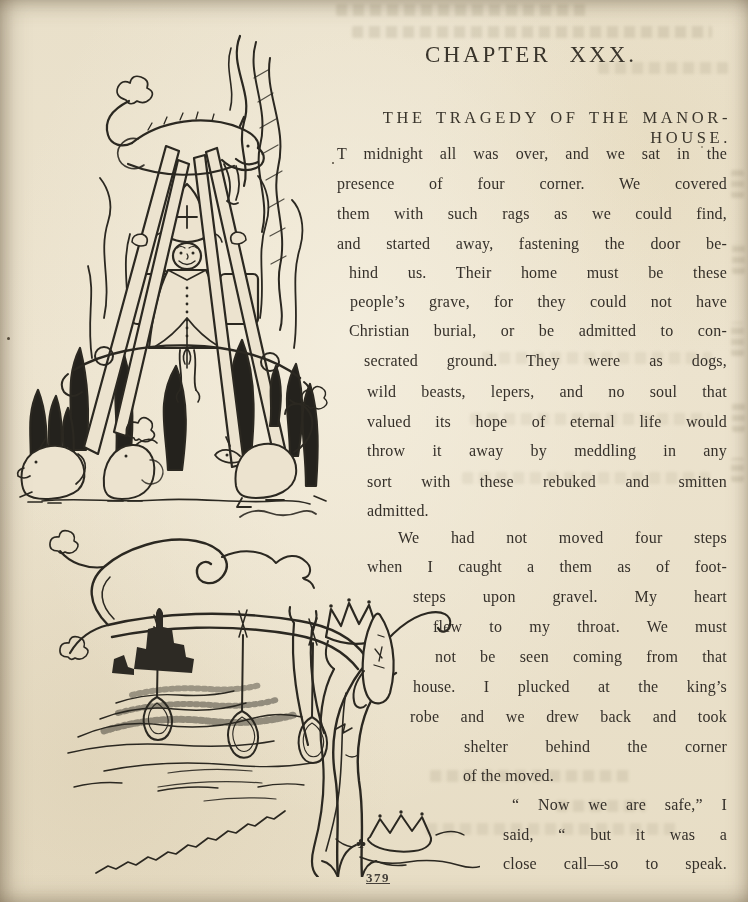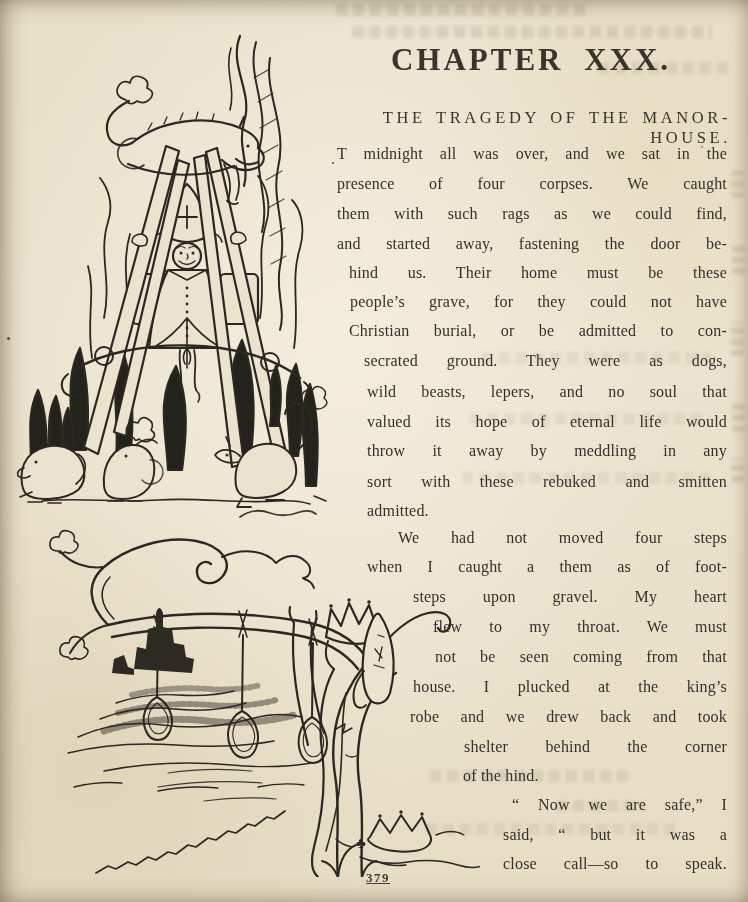--- a/index.html
+++ b/index.html
@@ -15,21 +15,21 @@
   }
   .page::before{
     content:"";position:absolute;inset:0;z-index:6;pointer-events:none;
     box-shadow:
       inset 16px 0 26px -14px rgba(92,76,52,.55),
       inset -12px 0 22px -14px rgba(92,76,52,.40),
       inset 0 14px 24px -14px rgba(92,76,52,.45),
       inset 0 -14px 24px -14px rgba(92,76,52,.38);
   }
   .heading{position:absolute;left:335px;width:392px;top:42px;text-align:center;
-    font-size:31px;letter-spacing:3px;word-spacing:10px;color:#3a352c;z-index:3;font-weight:bold;}
+    font-size:23px;letter-spacing:3px;word-spacing:10px;color:#3a352c;z-index:3;}
   .subheading{position:absolute;left:331px;width:400px;top:91px;text-align:right;
     font-size:16.5px;letter-spacing:3.6px;word-spacing:3px;color:#3a352c;z-index:3;margin-top:17px;}
   .ln{position:absolute;height:27px;font-size:16px;line-height:26px;color:#35302a;
     text-align:justify;text-align-last:justify;letter-spacing:.2px;z-index:3;}
   .ln.last{text-align-last:left;}
   .pagenum{position:absolute;left:366px;top:870px;font-size:13px;font-weight:700;
     letter-spacing:1.5px;color:#45403a;z-index:3;text-decoration:underline;}
   .ghost{position:absolute;height:12px;border-radius:2px;filter:blur(1.6px);opacity:.5;z-index:1;
     background:repeating-linear-gradient(90deg, rgba(139,128,99,.38) 0 11px, rgba(139,128,99,.05) 11px 17px);}
   .ghost.v{background:repeating-linear-gradient(0deg, rgba(139,128,99,.42) 0 6px, rgba(139,128,99,.06) 6px 11px);}
@@ -230,42 +230,42 @@
       <path d="M352,352 q22,9 48,5 q26,-4 50,3 q16,5 26,0" stroke-width="1.6"></path>
       <path d="M344,342 q-10,-2 -16,-8 M428,330 q16,-7 28,0 M368,356 q14,6 30,4" stroke-width="1.4"></path>
     </g>
   </svg>
 
   <div class="heading">CHAPTER XXX.</div>
   <div class="subheading">THE TRAGEDY OF THE MANOR-HOUSE.</div>
 
   <div>
     <div class="ln" style="top:141px;left:337px;width:390px">T midnight all was over, and we sat in the</div>
-    <div class="ln" style="top:171px;left:337px;width:390px">presence of four corpses.  We caught</div>
+    <div class="ln" style="top:171px;left:337px;width:390px">presence of four corner.  We covered</div>
     <div class="ln" style="top:201px;left:337px;width:390px">them with such rags as we could find,</div>
     <div class="ln" style="top:231px;left:337px;width:390px">and started away, fastening the door be-</div>
     <div class="ln" style="top:260px;left:349px;width:378px">hind us.  Their home must be these</div>
     <div class="ln" style="top:289px;left:350px;width:377px">people’s grave, for they could not have</div>
     <div class="ln" style="top:318px;left:349px;width:378px">Christian burial, or be admitted to con-</div>
     <div class="ln" style="top:348px;left:364px;width:363px">secrated ground.  They were as dogs,</div>
     <div class="ln" style="top:379px;left:367px;width:360px">wild beasts, lepers, and no soul that</div>
     <div class="ln" style="top:409px;left:367px;width:360px">valued its hope of eternal life would</div>
     <div class="ln" style="top:438px;left:367px;width:360px">throw it away by meddling in any</div>
     <div class="ln" style="top:469px;left:367px;width:360px">sort with these rebuked and smitten</div>
     <div class="ln last" style="top:498px;left:367px;width:360px">admitted.</div>
 
     <div class="ln" style="top:525px;left:398px;width:329px">We had not moved four steps</div>
     <div class="ln" style="top:554px;left:367px;width:360px">when I caught a them as of foot-</div>
     <div class="ln" style="top:584px;left:413px;width:314px">steps upon gravel.  My heart</div>
     <div class="ln" style="top:614px;left:433px;width:294px">flew to my throat.  We must</div>
     <div class="ln" style="top:644px;left:435px;width:292px">not be seen coming from that</div>
     <div class="ln" style="top:674px;left:413px;width:314px">house.  I plucked at the king’s</div>
     <div class="ln" style="top:704px;left:410px;width:317px">robe and we drew back and took</div>
     <div class="ln" style="top:734px;left:464px;width:263px">shelter behind the corner</div>
-    <div class="ln last" style="top:763px;left:463px;width:264px">of the hind.</div>
+    <div class="ln last" style="top:763px;left:463px;width:264px">of the moved.</div>
 
     <div class="ln" style="top:792px;left:512px;width:215px">“ Now we are safe,” I</div>
     <div class="ln" style="top:822px;left:503px;width:224px">said, “ but it was a</div>
     <div class="ln" style="top:851px;left:503px;width:224px">close call—so to speak.</div>
   </div>
 
   <div class="pagenum">379</div>
 </div>
 
 </body></html>

